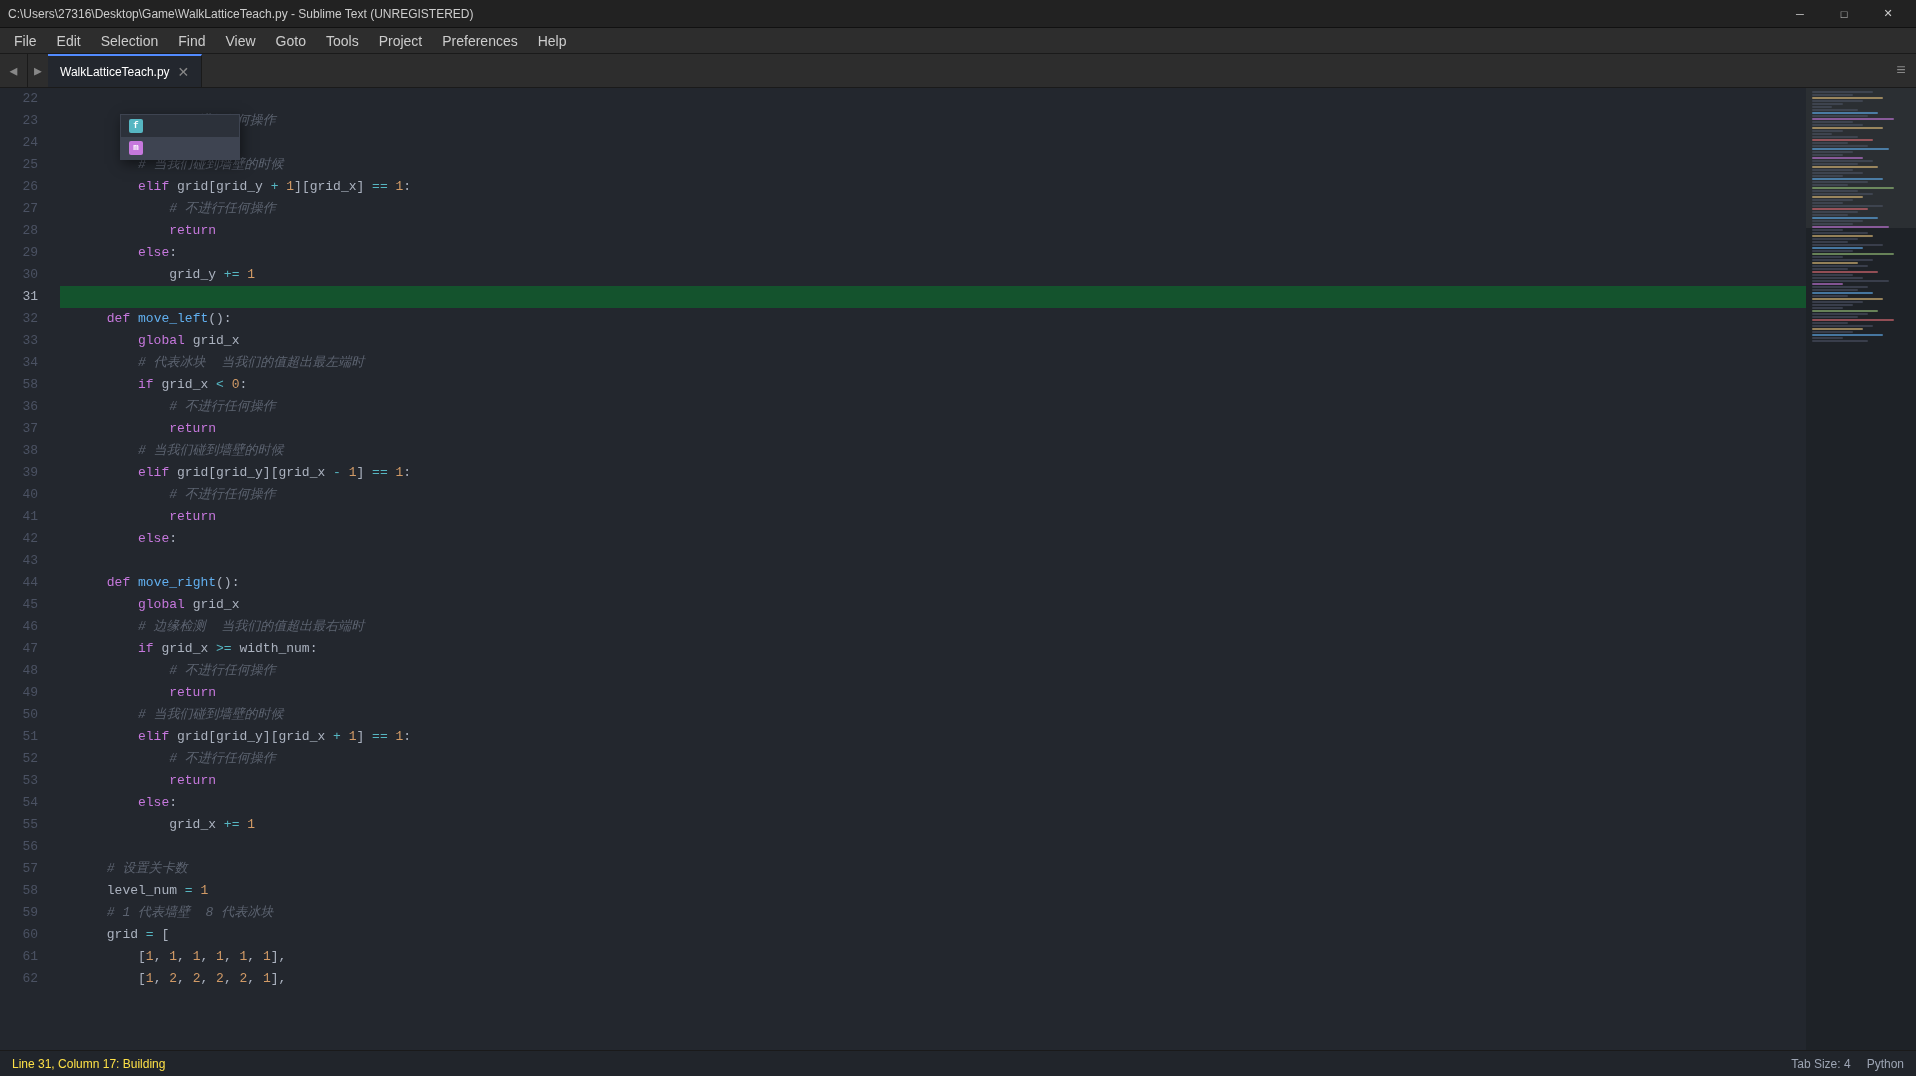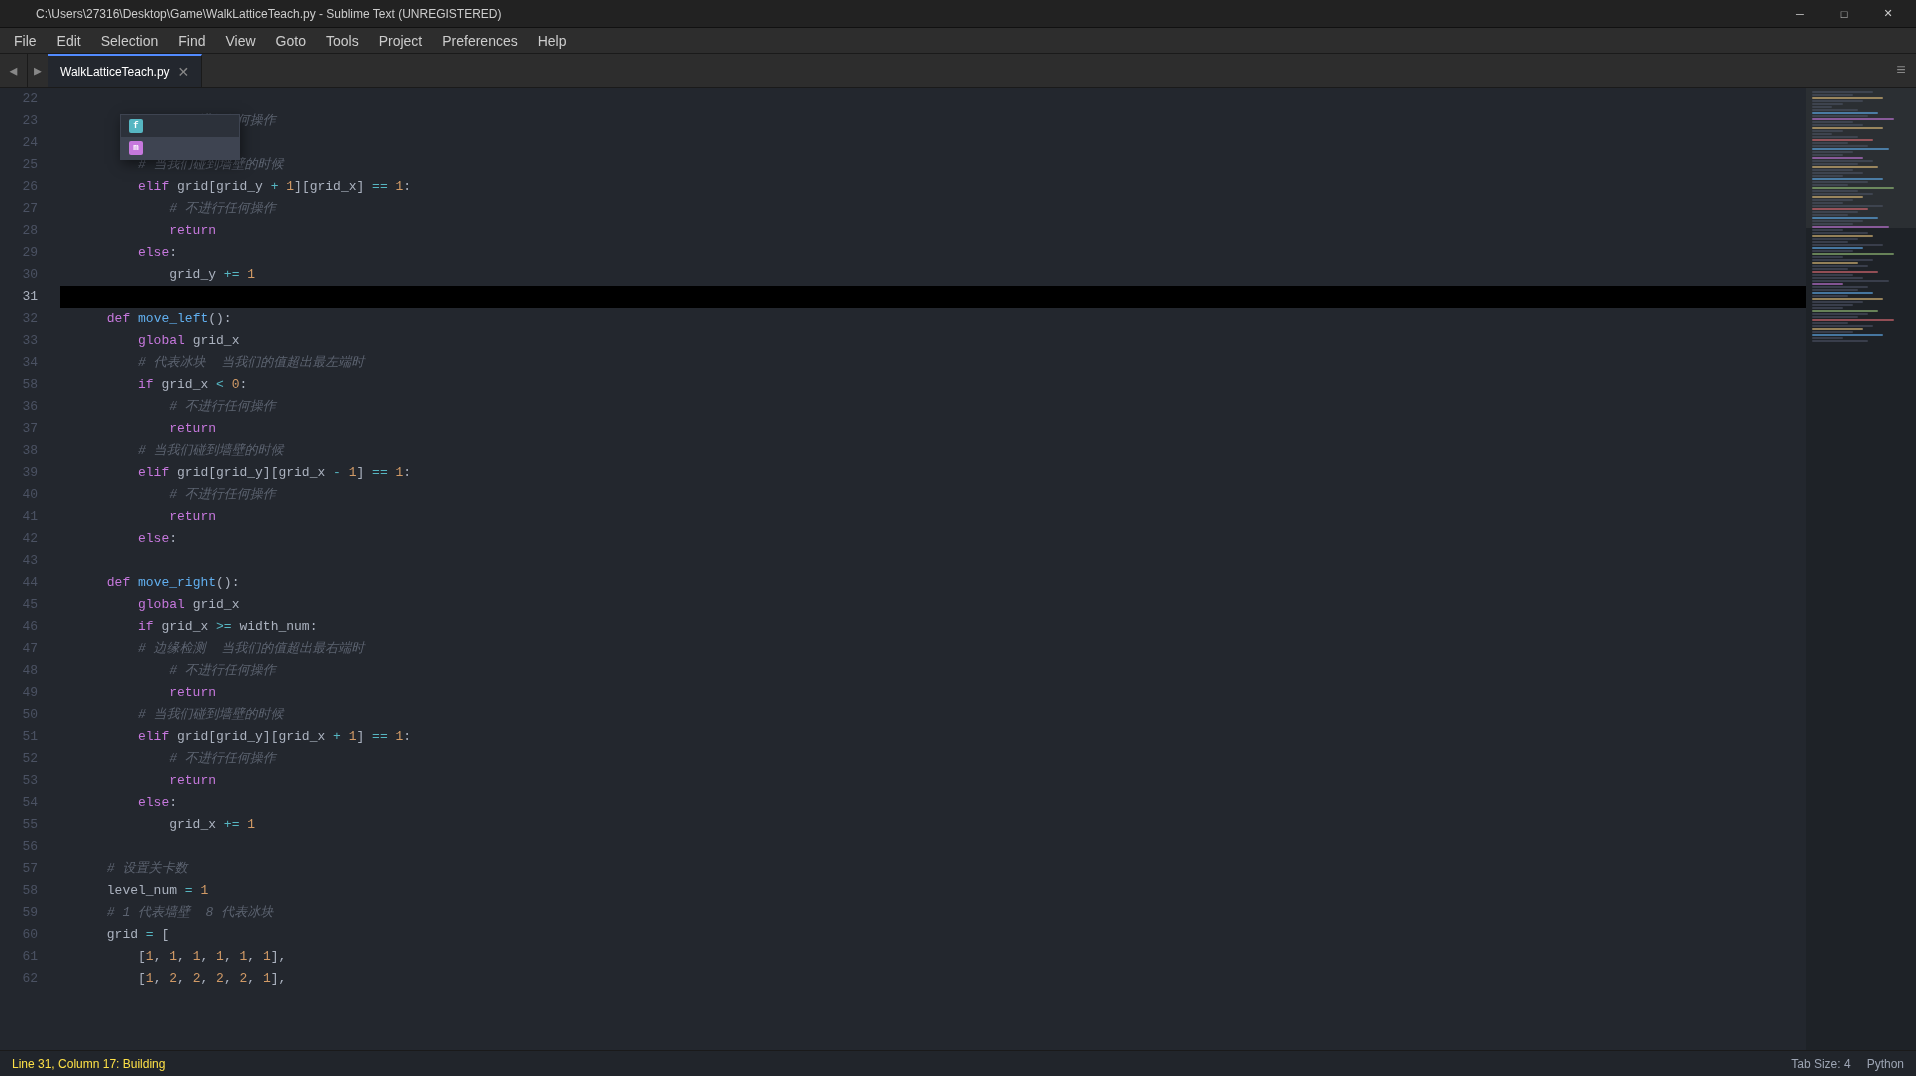--- a/index.html
+++ b/index.html
@@ -161,21 +161,21 @@
       padding-left: 8px;
       position: relative;
     }
     .code-line {
       height: 22px;
       line-height: 22px;
       white-space: pre;
       font-size: 13px;
     }
     .code-line.active-line {
-      background: #000000;
+      background: #14532d;
     }
 
     
     .kw { color: #c678dd; } 
     .fn { color: #61afef; } 
     .op { color: #56b6c2; } 
     .num { color: #d19a66; } 
     .cm { color: #5c6370; font-style: italic; } 
     .plain { color: #abb2bf; }
 
@@ -264,21 +264,21 @@
     .minimap-line.orange { background: #e5c07b; }
     .minimap-line.purple { background: #c678dd; }
     .minimap-line.blue { background: #61afef; }
     .minimap-line.red { background: #e06c75; }
     .minimap-line.green { background: #98c379; }
   </style>
 </head>
 <body>
 
 <div id="title-bar">
-  <span id="title-text" style="font-size:12px;color:#ccc;font-family:'Segoe UI',sans-serif;margin-left:28px;">C:\Users\27316\Desktop\Game\WalkLatticeTeach.py - Sublime Text (UNREGISTERED)</span>
+  <span id="title-text" style="font-size:12px;color:#ccc;font-family:'Segoe UI',sans-serif;">C:\Users\27316\Desktop\Game\WalkLatticeTeach.py - Sublime Text (UNREGISTERED)</span>
   <div id="window-controls">
     <div class="win-btn">─</div>
     <div class="win-btn">□</div>
     <div class="win-btn win-close">✕</div>
   </div>
 </div>
 
 <div id="menu-bar">
   <div class="menu-item">File</div>
   <div class="menu-item">Edit</div>
@@ -445,25 +445,25 @@
 
     <div class="code-line">
       <span class="kw">def </span><span class="fn">move_right</span><span class="plain">():</span>
     </div>
 
     <div class="code-line">
       &nbsp;&nbsp;&nbsp;&nbsp;<span class="kw">global </span><span class="plain">grid_x</span>
     </div>
 
     <div class="code-line">
+      &nbsp;&nbsp;&nbsp;&nbsp;<span class="cm"># 边缘检测  当我们的值超出最右端时</span>
+    </div>
+
+    <div class="code-line">
       &nbsp;&nbsp;&nbsp;&nbsp;<span class="kw">if </span><span class="plain">grid_x </span><span class="op">&gt;=</span><span class="plain"> width_num:</span>
-    </div>
-
-    <div class="code-line">
-      &nbsp;&nbsp;&nbsp;&nbsp;<span class="cm"># 边缘检测  当我们的值超出最右端时</span>
     </div>
 
     <div class="code-line">
       &nbsp;&nbsp;&nbsp;&nbsp;&nbsp;&nbsp;&nbsp;&nbsp;<span class="cm"># 不进行任何操作</span>
     </div>
 
     <div class="code-line">
       &nbsp;&nbsp;&nbsp;&nbsp;&nbsp;&nbsp;&nbsp;&nbsp;<span class="kw">return</span>
     </div>
 

